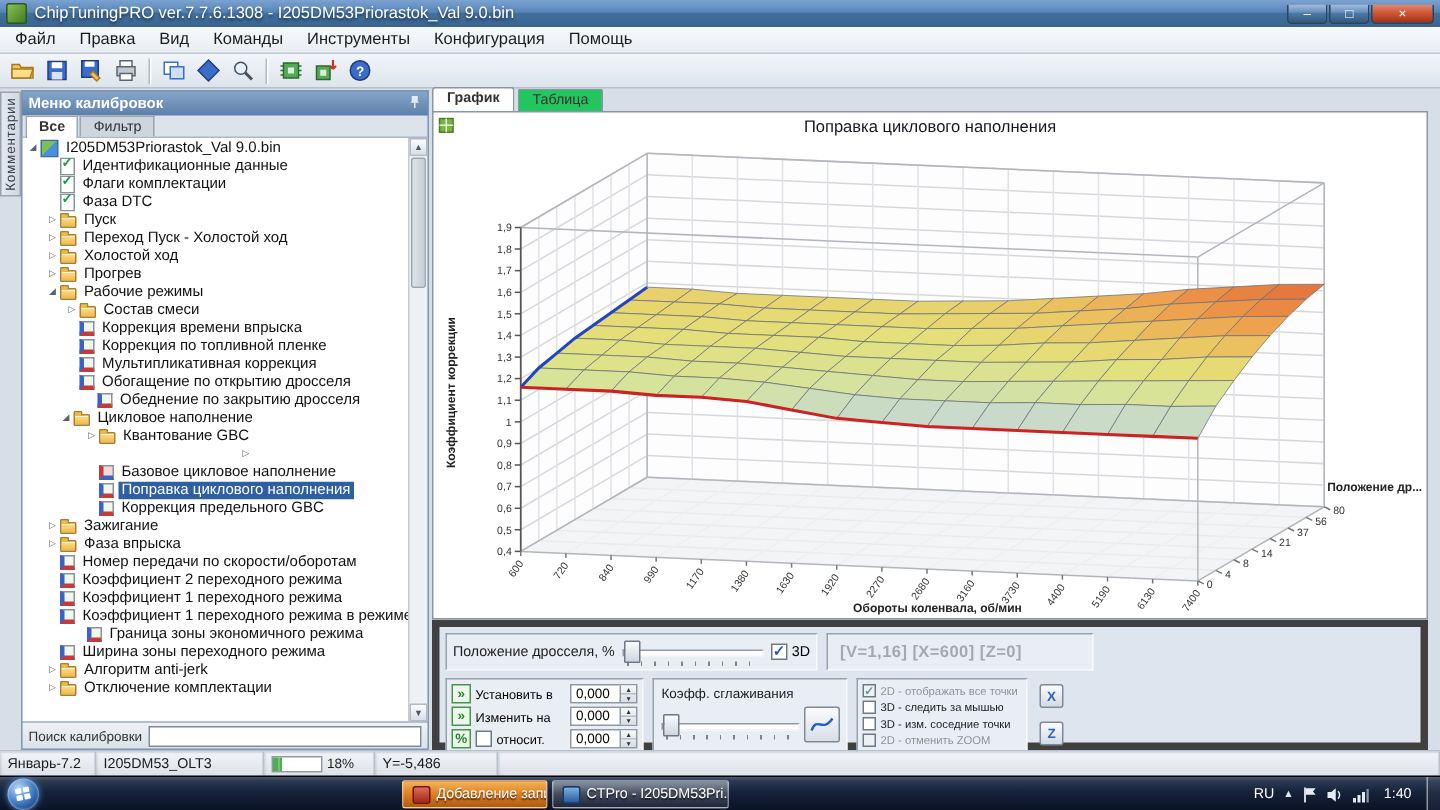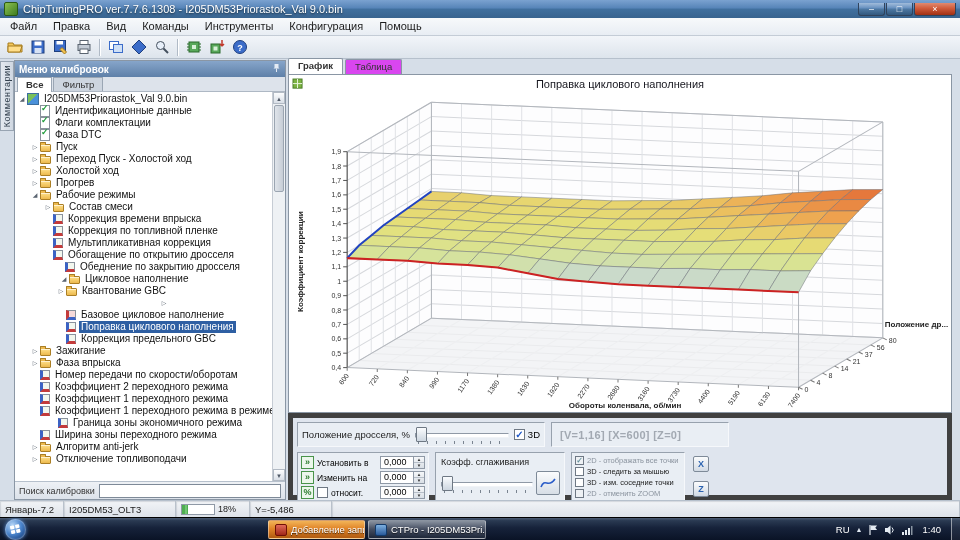--- a/index.html
+++ b/index.html
@@ -42,21 +42,21 @@
 .tlbl.sel{background:#2e5fa3;color:#fff}
 #treebar{position:absolute;right:0;top:31px;bottom:18px;width:13px;background:#eef1f4;border-left:1px solid #c6ccd4;box-sizing:border-box}
 .ar{position:absolute;left:0;right:0;height:12px;text-align:center;font-size:6px;line-height:12px;color:#4e5866;background:linear-gradient(#fcfdfe,#d9dfe7);border:1px solid #b2bac4;box-sizing:border-box}
 .ar.up{top:0}.ar.dn{bottom:0}
 .th{position:absolute;left:1px;right:1px;top:13px;height:85px;background:linear-gradient(90deg,#dfe4ea,#c6cdd6);border:1px solid #9ba5b1;border-radius:2px}
 #searchrow{position:absolute;left:0;right:0;bottom:0;height:18px;background:linear-gradient(#eef1f5,#dce2ea);border-top:1px solid #b6c0cc;display:flex;align-items:center;padding:0 4px;gap:4px;box-sizing:border-box}
 #searchlbl{font-size:9px;color:#333;white-space:nowrap}
 #searchinput{flex:1;height:12px;border:1px solid #7e8a98;font-size:9px;padding:0 2px;background:#fff}
 
 #main-tabs{position:absolute;left:288px;top:59px;height:15px;display:flex;align-items:flex-end;z-index:3}
-.mtab{font-size:9.5px;padding:0 9px;height:14px;line-height:14px;background:#d946ef;border:1px solid #8a96a4;border-bottom:none;margin-right:2px;color:#333;border-radius:2px 2px 0 0}
+.mtab{font-size:9.5px;padding:0 9px;height:14px;line-height:14px;background:#22c55e;border:1px solid #8a96a4;border-bottom:none;margin-right:2px;color:#333;border-radius:2px 2px 0 0}
 .mtab.act{background:#fff;height:15px;font-weight:bold}
 #chart-panel{position:absolute;left:288px;top:74px;width:664px;height:339px;background:#fff;border:1px solid #8a96a4;box-sizing:border-box;z-index:2}
 #chart-svg-wrap{width:100%;height:100%}
 #chart-svg-wrap text{font-family:"Liberation Sans",sans-serif}
 
 #controls{position:absolute;left:288px;top:413px;width:664px;height:87px;background:#dfe5ee;border:5px solid #404040;box-sizing:border-box}
 .inset{position:absolute;background:#e9eef4;border:1px solid;border-color:#97a1ad #f6f8fb #f6f8fb #97a1ad;box-sizing:border-box}
 #g-throttle{left:4px;top:4px;width:248px;height:25px;display:flex;align-items:center;padding:0 4px;gap:4px}
 .glbl{font-size:9.5px;color:#1c1c1c;white-space:nowrap}
 .slider{position:relative;height:18px;flex:1}
@@ -310,21 +310,21 @@
         <div class="trow" style="padding-left: 28px;">
           <span class="exp"></span>
           <span class="tico map"></span>
           <span class="tlbl">Обогащение по открытию дросселя</span>
         </div>
         <div class="trow" style="padding-left: 40px;">
           <span class="exp"></span>
           <span class="tico map"></span>
           <span class="tlbl">Обеднение по закрытию дросселя</span>
         </div>
-        <div class="trow" style="padding-left: 24px; margin-left: 20px;">
+        <div class="trow" style="padding-left: 24px;">
           <span class="exp">◢</span>
           <span class="tico folder"></span>
           <span class="tlbl">Цикловое наполнение</span>
         </div>
         <div class="trow" style="padding-left: 41px;">
           <span class="exp">▷</span>
           <span class="tico folder"></span>
           <span class="tlbl">Квантование GBC</span>
         </div>
         <div class="trow" style="padding-left: 41px; flex-direction: column;">
@@ -388,21 +388,21 @@
           <span class="tlbl">Ширина зоны переходного режима</span>
         </div>
         <div class="trow" style="padding-left: 15px;">
           <span class="exp">▷</span>
           <span class="tico folder"></span>
           <span class="tlbl">Алгоритм anti-jerk</span>
         </div>
         <div class="trow" style="padding-left: 15px;">
           <span class="exp">▷</span>
           <span class="tico folder"></span>
-          <span class="tlbl">Отключение топливоподачи</span>
+          <span class="tlbl">Отключение комплектации</span>
         </div>
       </div>
     <div id="treebar">
       <div class="ar up">▲</div>
       <div class="th"></div>
       <div class="ar dn">▼</div>
     </div>
     <div id="searchrow">
       <span id="searchlbl">Поиск калибровки</span>
       <input id="searchinput" value="" style="">

